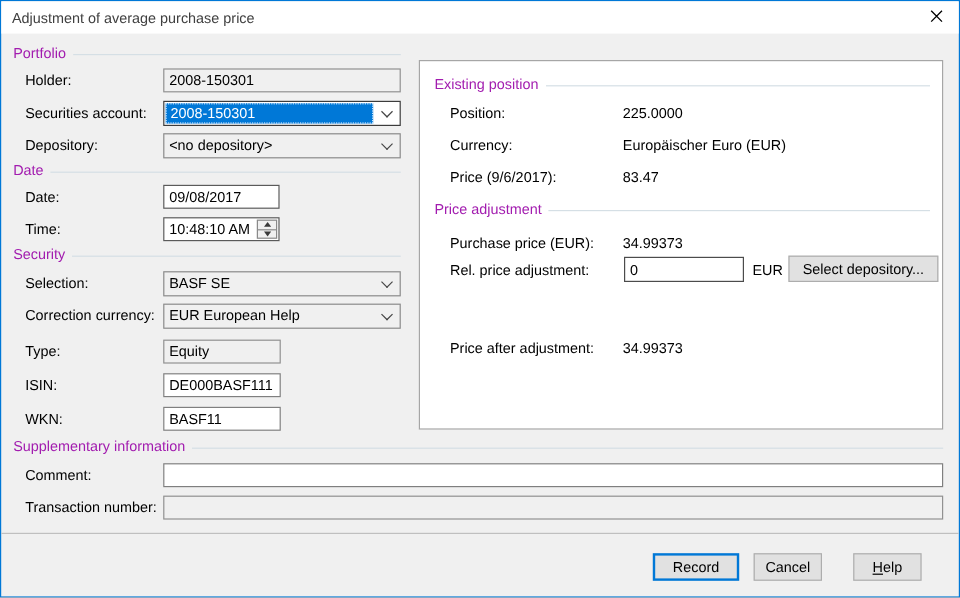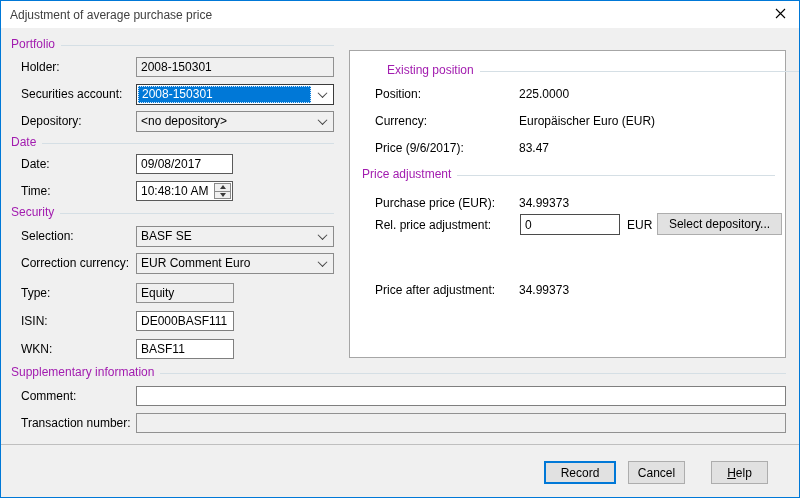--- a/index.html
+++ b/index.html
@@ -140,21 +140,21 @@
   <div class="lbl" style="left:20px;top:225px;height:21px;line-height:21px;">Selection:</div>
   <div class="combo" style="left:135px;top:225px;width:198px;">
     <span class="combo-text">BASF SE</span>
     <span class="chev">
         <i></i>
       </span>
   </div>
 
   <div class="lbl" style="left:20px;top:252px;height:21px;line-height:21px;">Correction currency:</div>
   <div class="combo" style="left:135px;top:252px;width:198px;">
-    <span class="combo-text">EUR Comment Euro</span>
+    <span class="combo-text">EUR European Help</span>
     <span class="chev">
         <i></i>
       </span>
   </div>
 
   <div class="lbl" style="left:20px;top:282px;">Type:</div>
   <div class="field readonly" style="left:135px;top:282px;width:98px;">Equity</div>
 
   <div class="lbl" style="left:20px;top:310px;">ISIN:</div>
   <div class="field" style="left:135px;top:310px;width:98px;border-color:#7f7f7f;">DE000BASF111</div>
@@ -168,21 +168,21 @@
   </div>
 
   <div class="lbl" style="left:20px;top:385px;">Comment:</div>
   <input class="txt" style="left: 135px; top: 385px; width: 650px;" value="">
 
   <div class="lbl" style="left:20px;top:412px;">Transaction number:</div>
   <div class="field readonly" style="left:135px;top:412px;width:650px;"></div>
 
   <div class="panel">
 
-    <div class="grp-hdr" style="left:12px;top:12px;width:413px;margin-left:25px;">
+    <div class="grp-hdr" style="left:12px;top:12px;width:413px;">
       <span class="grp-label">Existing position</span>
       <span class="grp-line"></span>
     </div>
 
     <span class="val" style="left:25px;top:35px;">Position:</span>
     <span class="val" style="left:169px;top:35px;">225.0000</span>
 
     <span class="val" style="left:25px;top:62px;">Currency:</span>
     <span class="val" style="left:169px;top:62px;">Europäischer Euro (EUR)</span>
 

